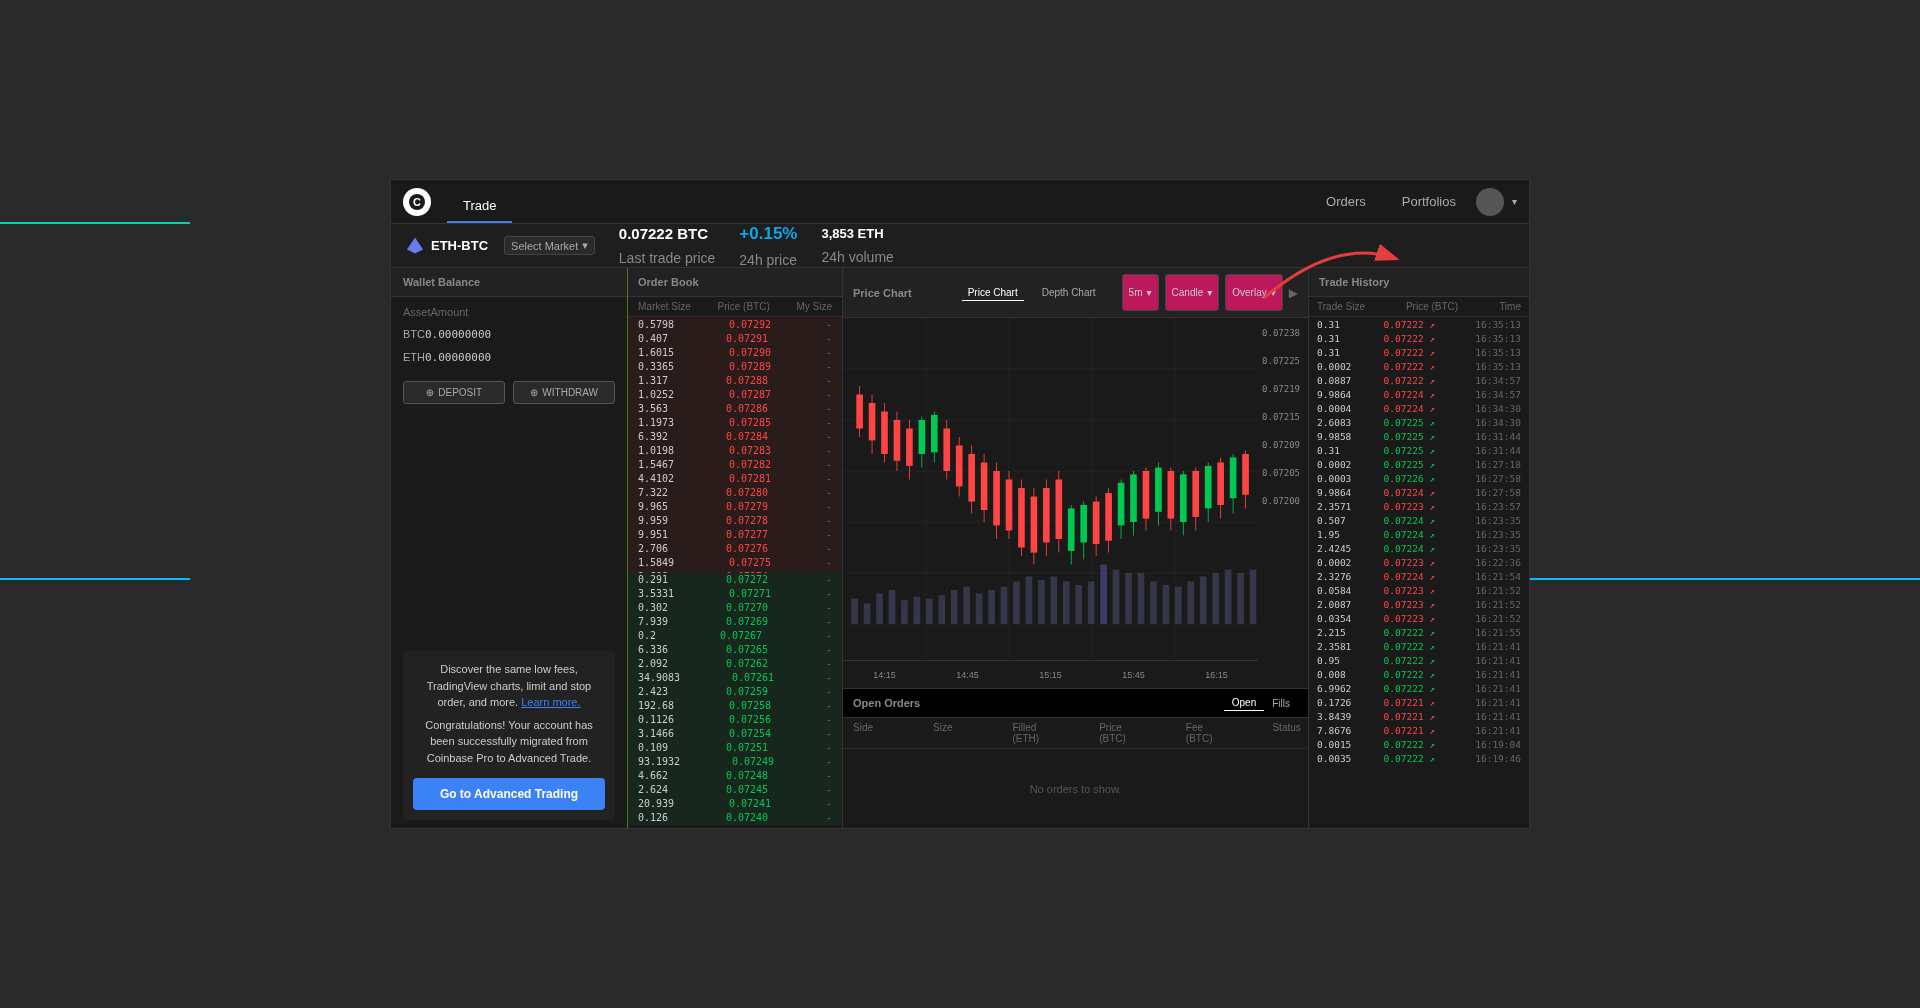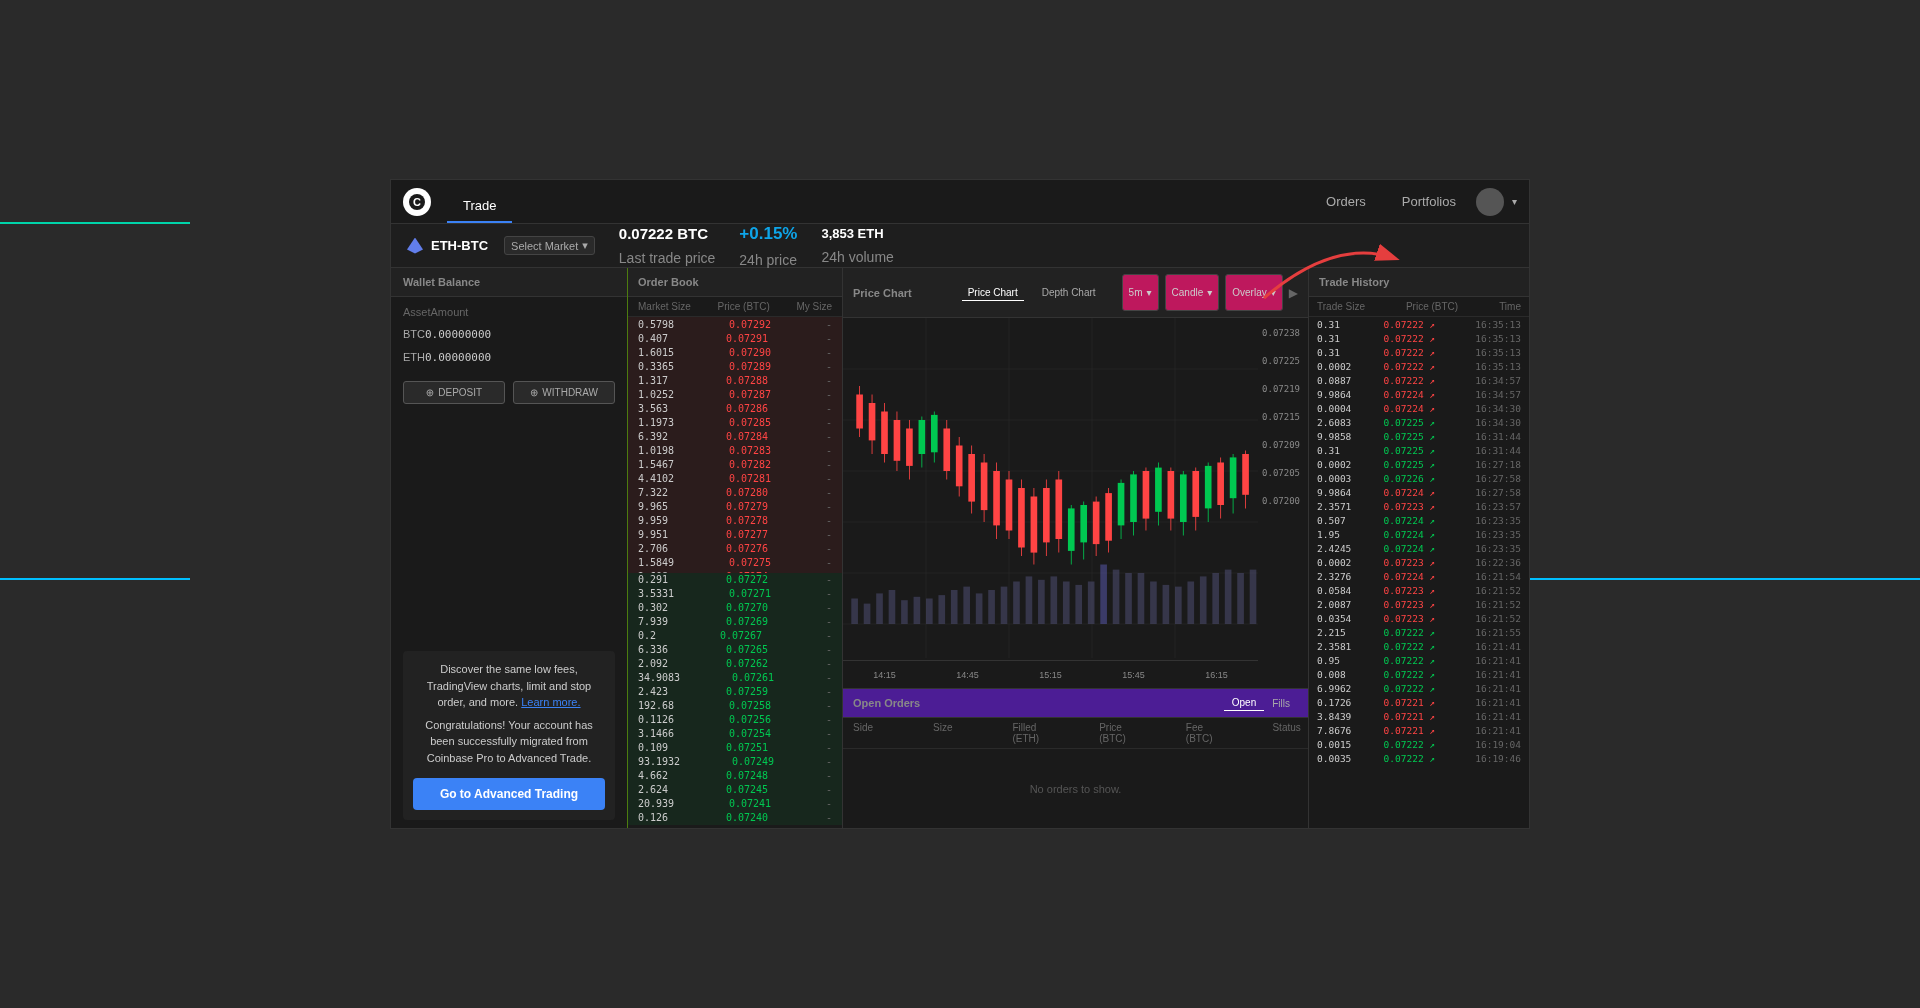--- a/index.html
+++ b/index.html
@@ -429,21 +429,21 @@
       border-top: 1px solid #333;
       height: 140px;
       display: flex;
       flex-direction: column;
       flex-shrink: 0;
     }
     .oo-header {
       display: flex;
       align-items: center;
       padding: 6px 10px;
-      background: #4c1d95;
+      background: #000000;
       border-bottom: 1px solid #333;
     }
     .oo-title {
       font-size: 11px;
       color: #888;
       font-weight: 600;
       flex: 1;
     }
     .oo-tab {
       font-size: 10px;

